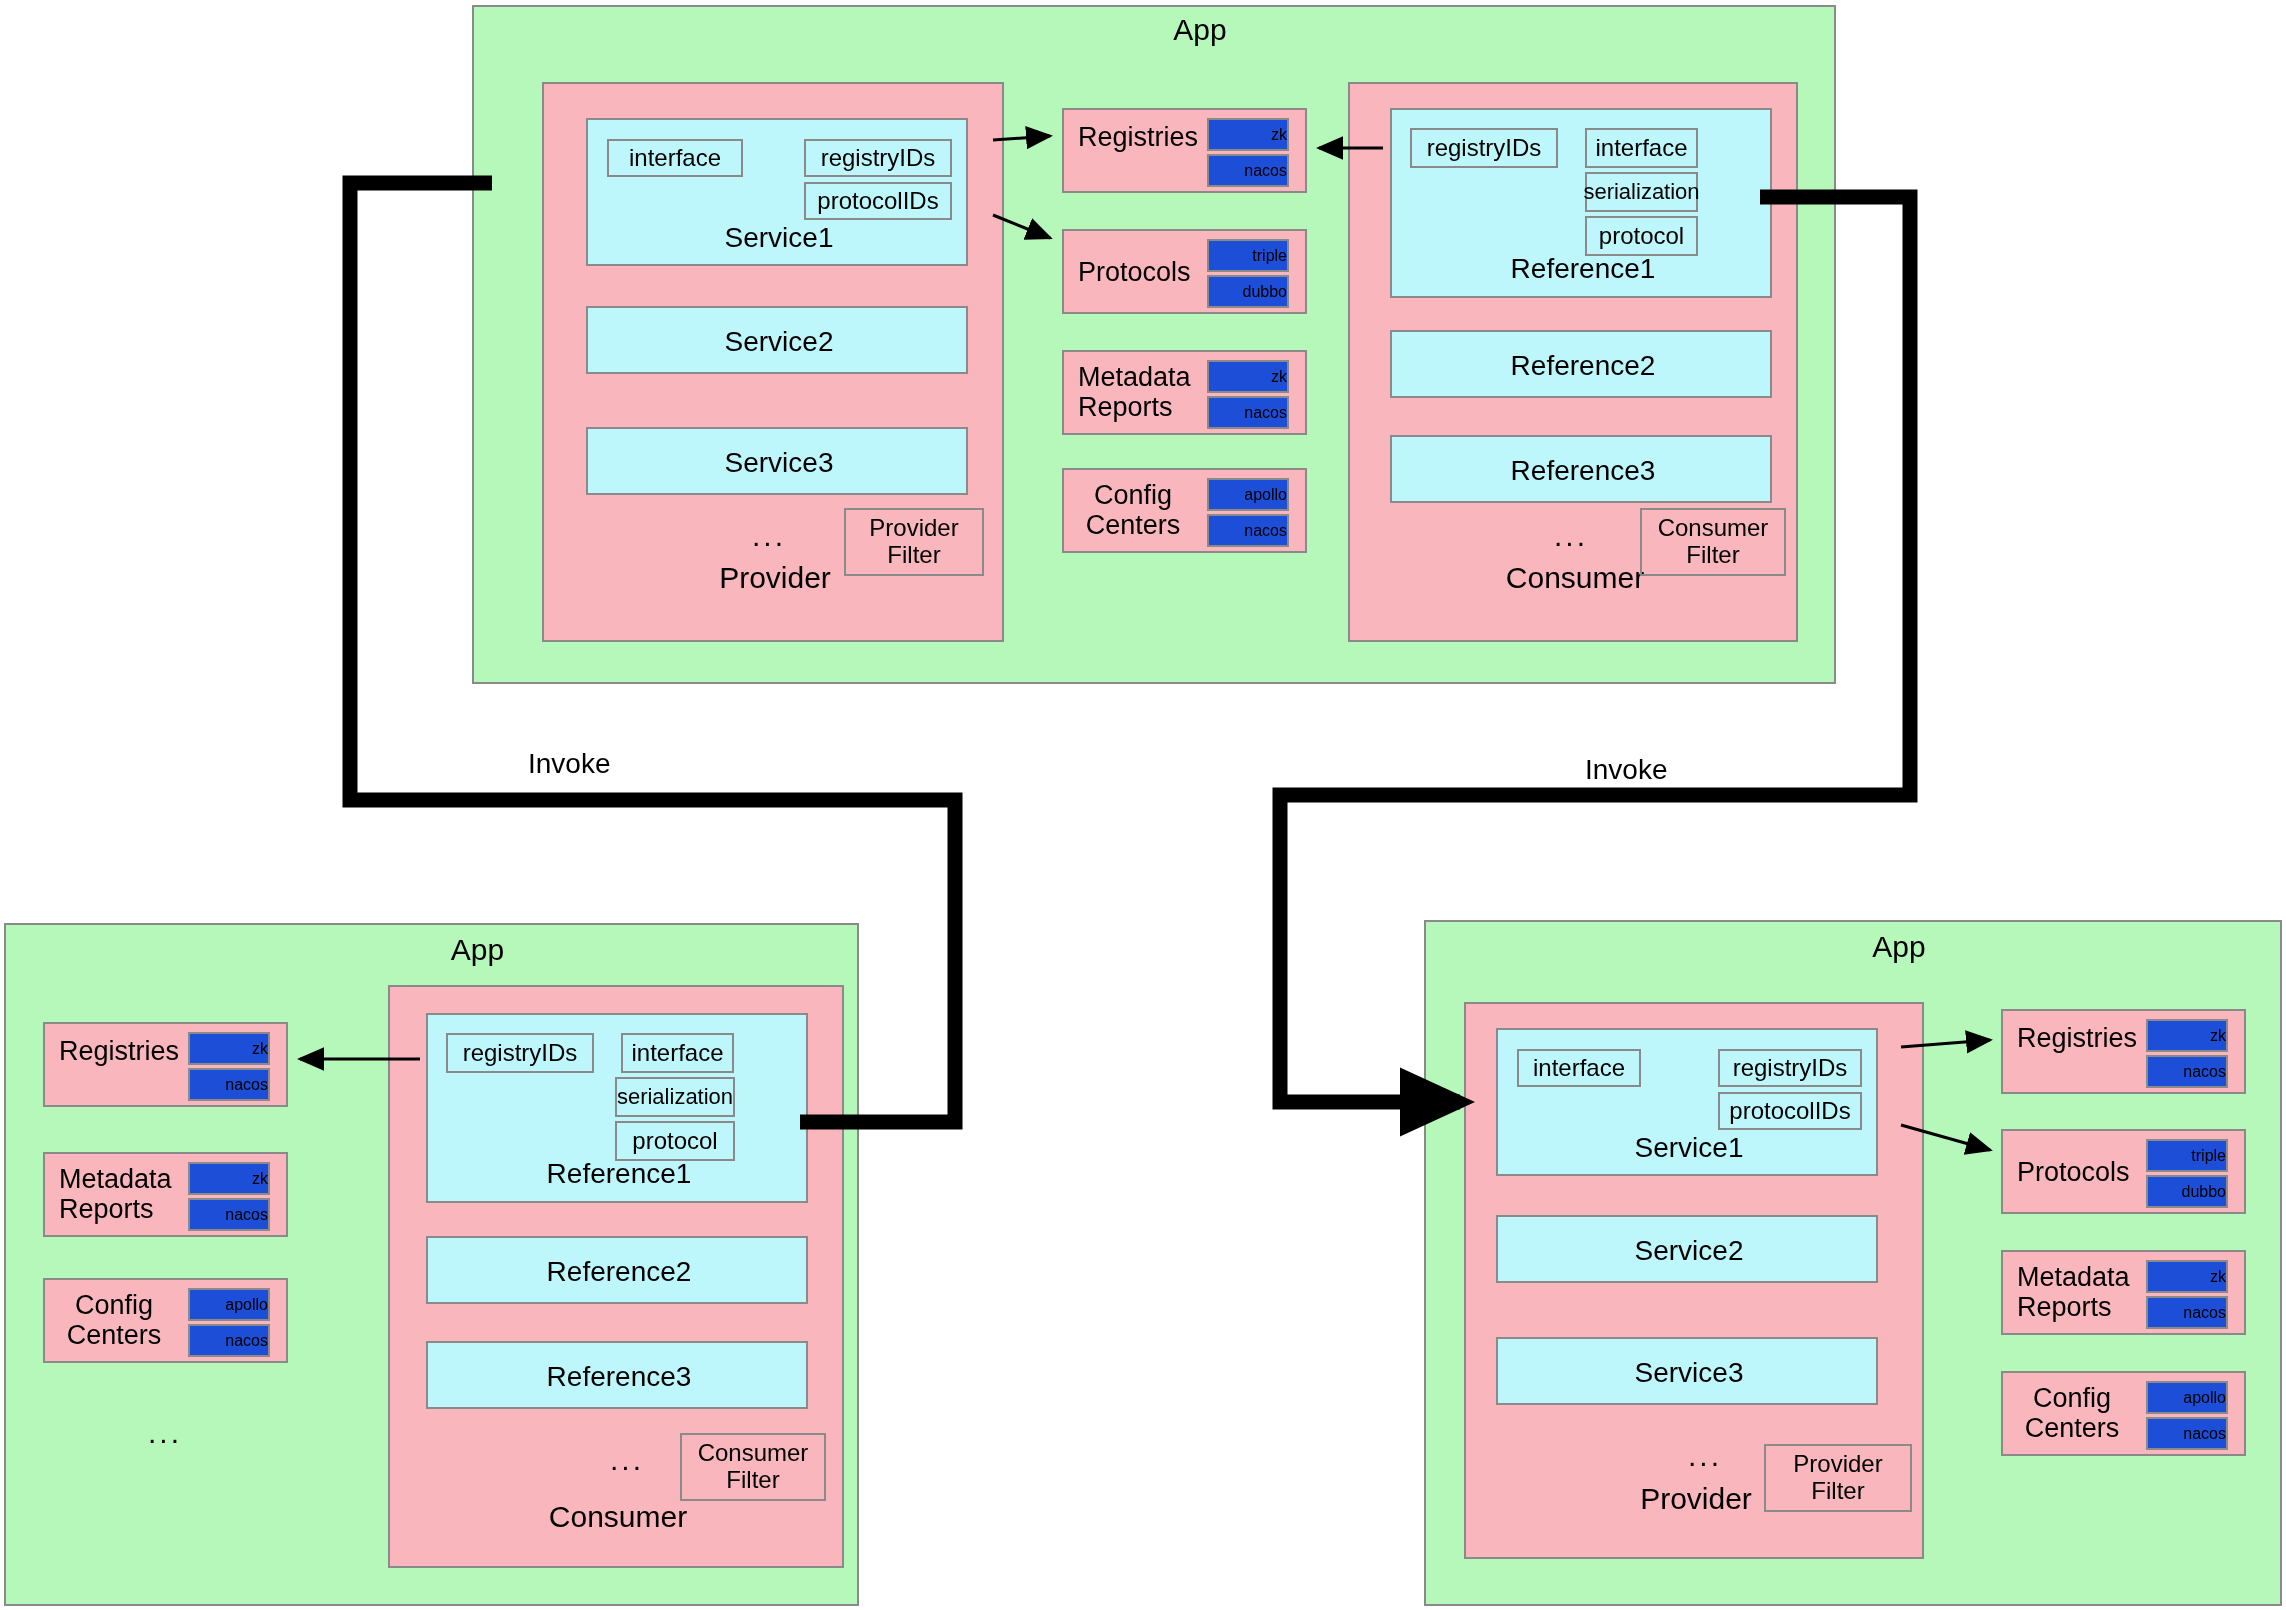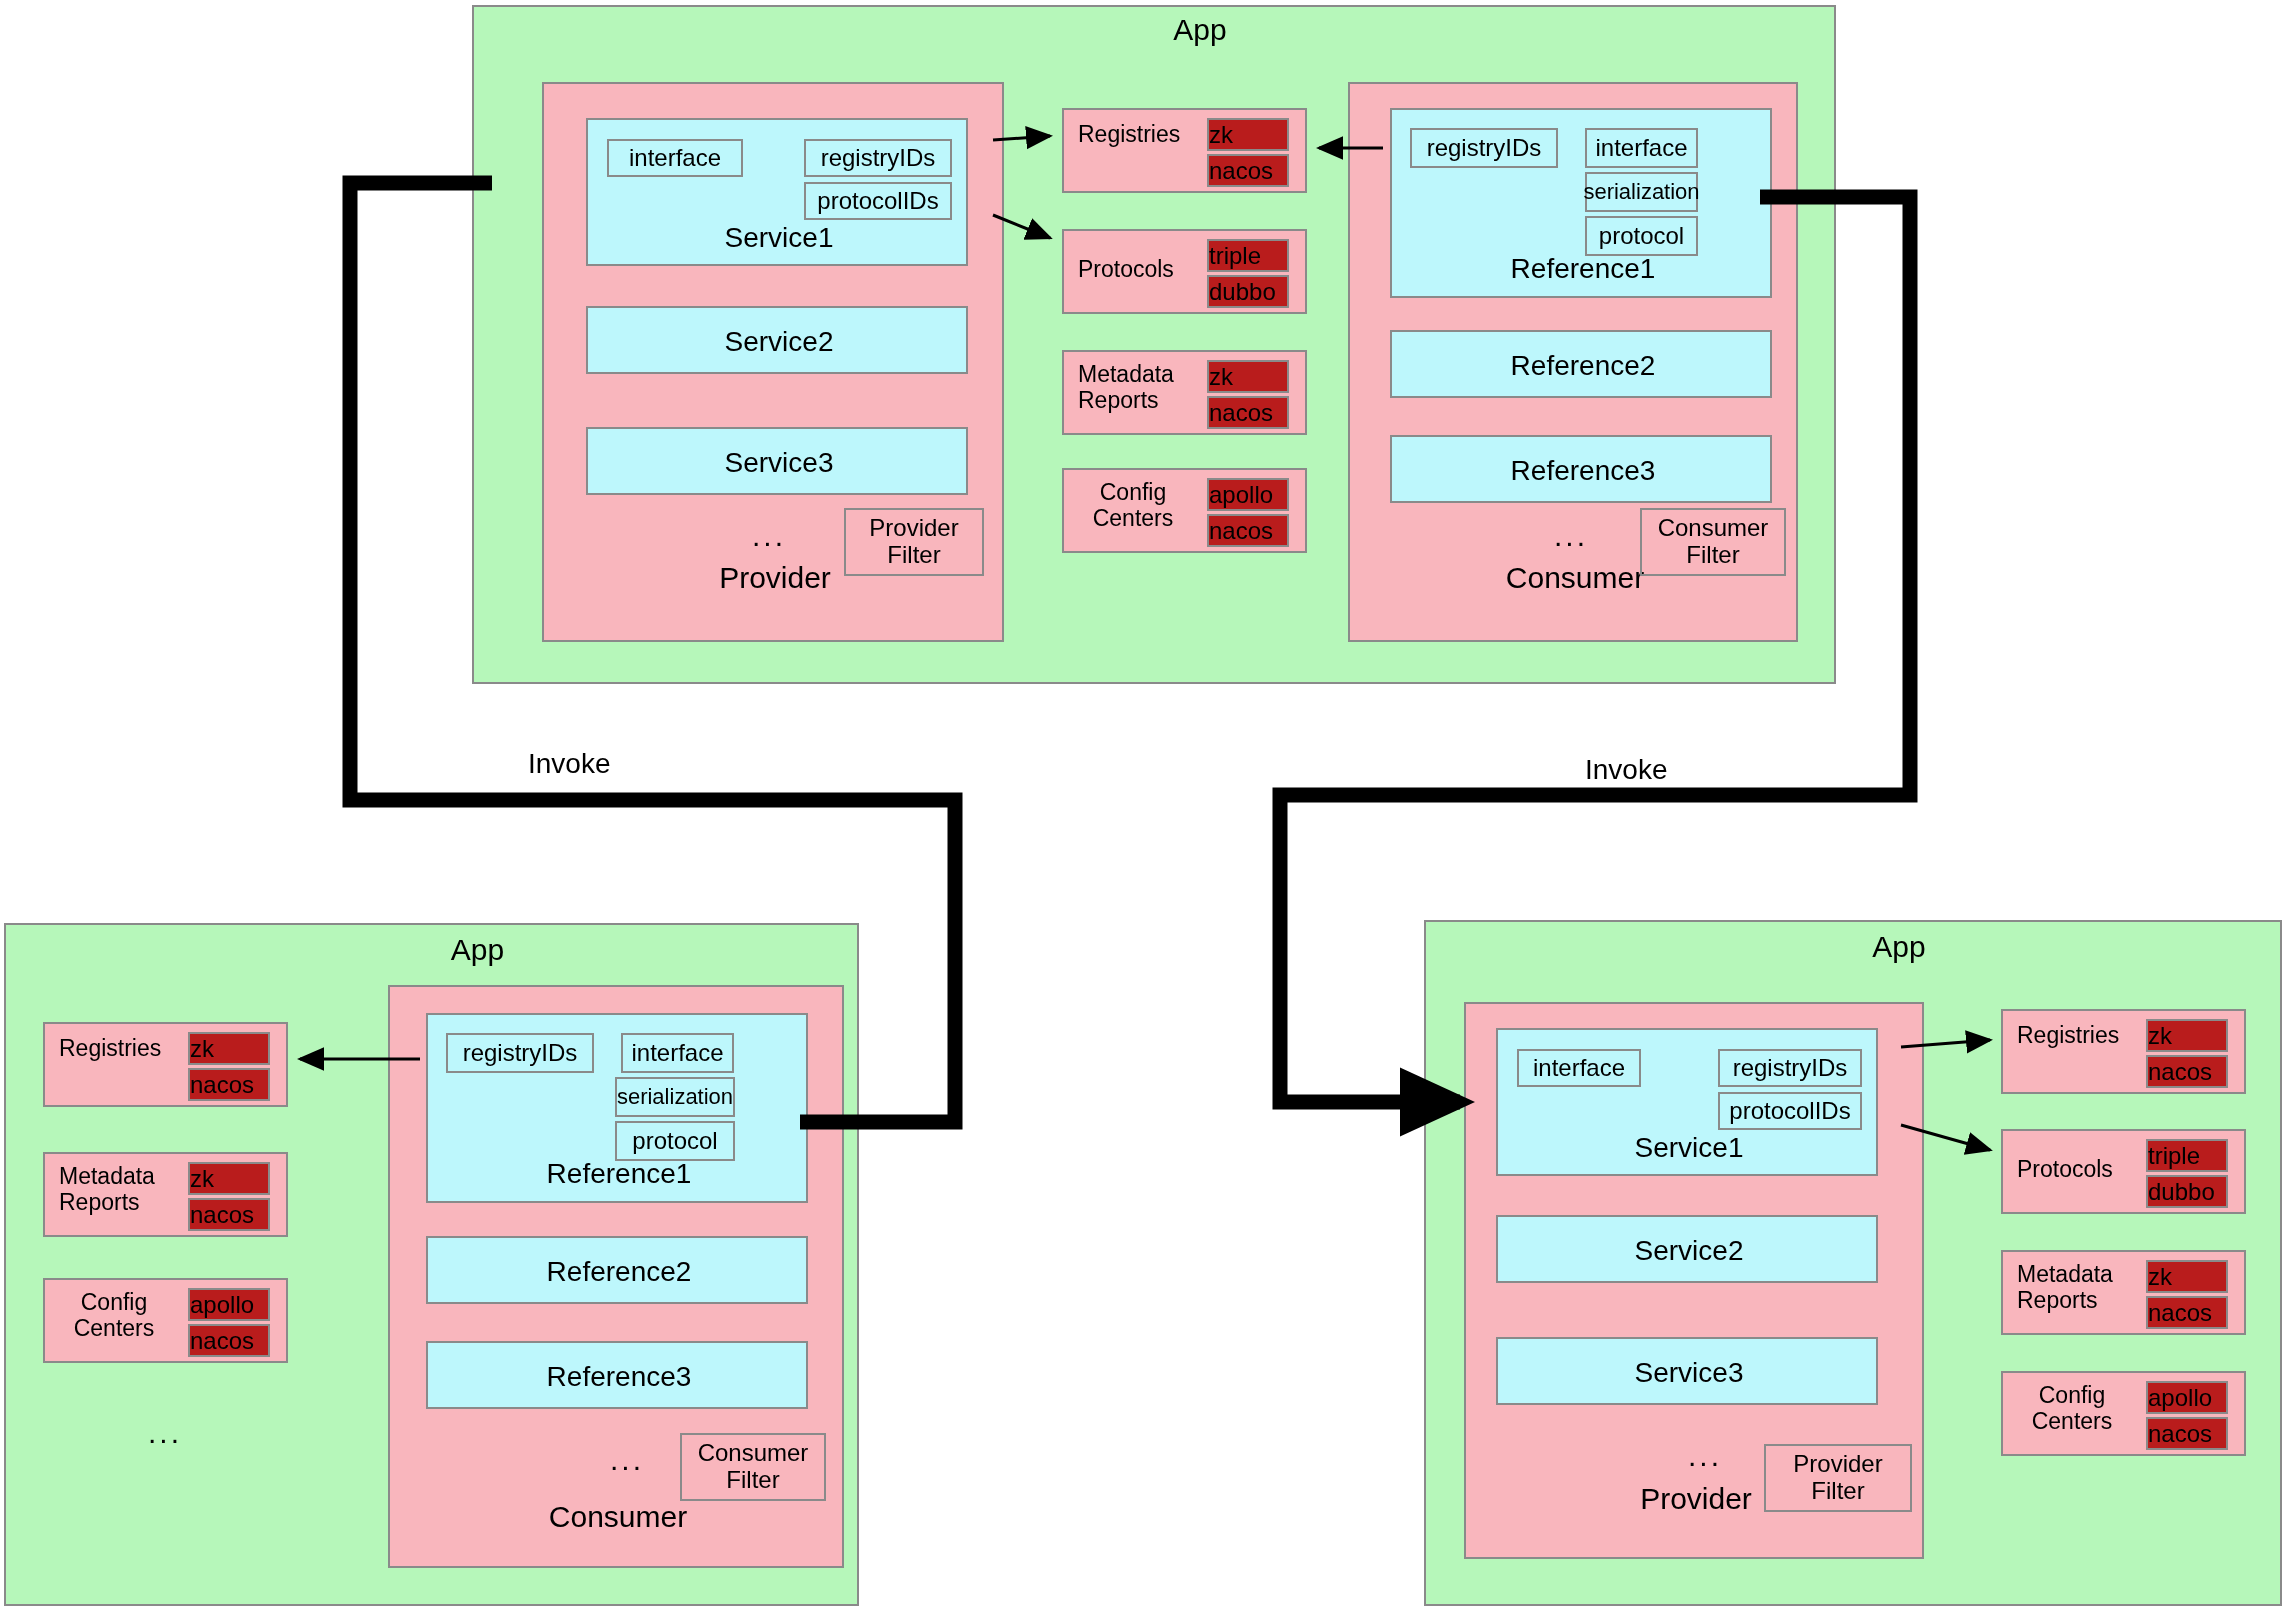--- a/index.html
+++ b/index.html
@@ -12,30 +12,30 @@
   .app-box{background:#b6f7ba;border:2px solid #8a8a8a;}
   .role-box{background:#f9b6bd;border:2px solid #8a8a8a;}
   .unit-box{background:#bdf7fc;border:2px solid #8a8a8a;}
   .infra-box{background:#f9b6bd;border:2px solid #8a8a8a;}
   .attr-box{background:transparent;border:2px solid #8a8a8a;
             display:flex;align-items:center;justify-content:center;
             font-size:24px;line-height:1;white-space:nowrap;}
   .filter-box{border:2px solid #8a8a8a;background:transparent;
             display:flex;align-items:center;justify-content:center;
             text-align:center;font-size:24px;line-height:1.12;}
-  .impl-box{background:#b91c1c;border:2px solid #8a8a8a;
-            display:flex;align-items:center;justify-content:flex-start;
-            font-size:24px;line-height:1;white-space:nowrap;}
+  .impl-box{background:#1d4ed8;border:2px solid #8a8a8a;
+            display:flex;align-items:center;justify-content:flex-end;
+            font-size:16px;line-height:1;white-space:nowrap;}
 
   
   .lbl{position:absolute;white-space:pre-line;line-height:1.12;}
   .lbl-app{font-size:30px;margin-left:44px;}
   .lbl-role{font-size:30px;}
   .lbl-unit{font-size:28px;}
-  .lbl-infra{font-size:23px;}
+  .lbl-infra{font-size:27px;}
   .lbl-invoke{font-size:28px;}
   .lbl-dots{font-size:30px;letter-spacing:3px;}
   .ctr{text-align:center;}
 
   
   svg.layer{position:absolute;left:0;top:0;width:2286px;height:1610px;
             overflow:visible;pointer-events:none;}
 </style>
 </head>
 <body>

